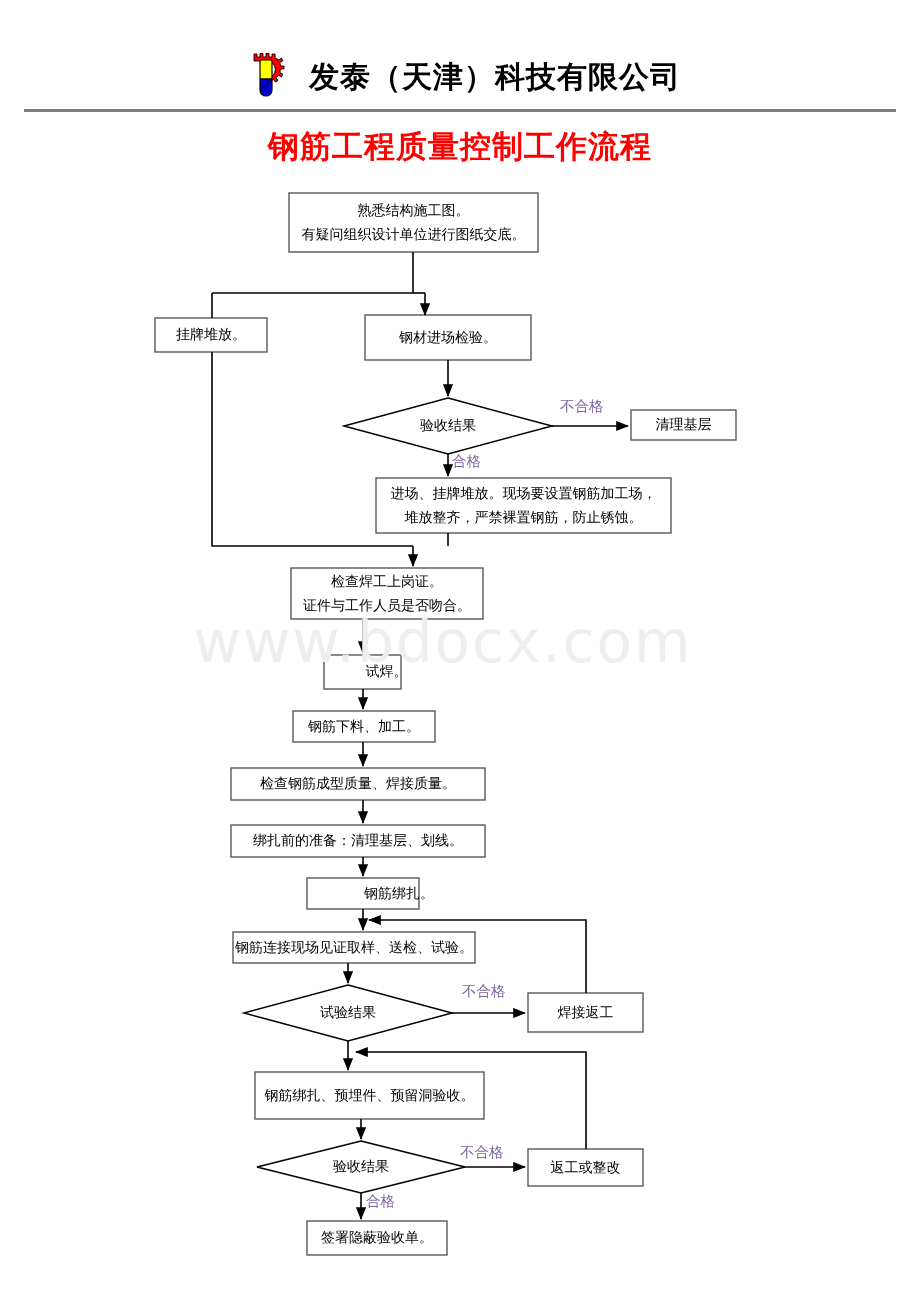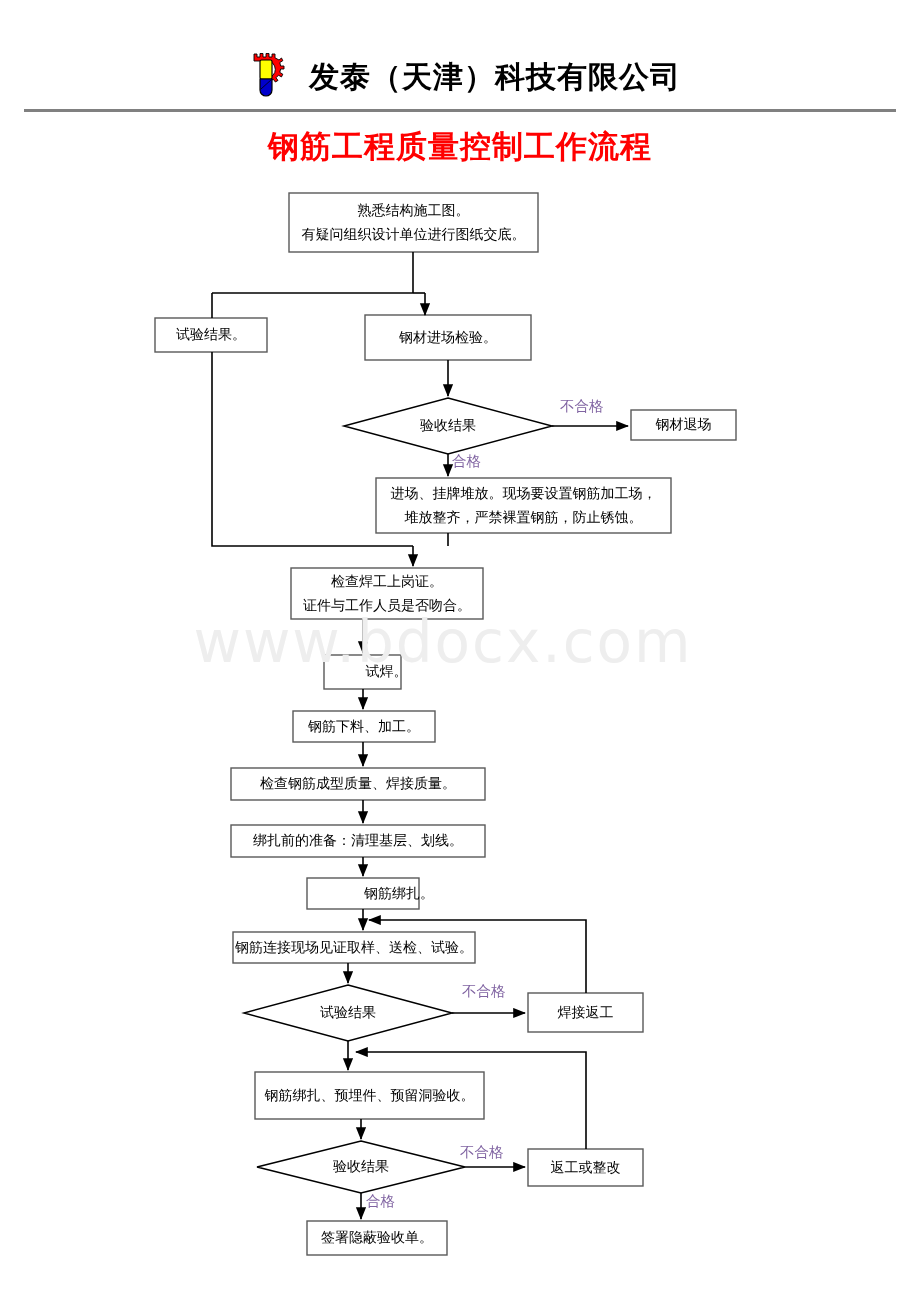--- a/index.html
+++ b/index.html
@@ -238,33 +238,33 @@
 
     <line x1="361" y1="1193" x2="361" y2="1219" marker-end="url(#arrow)"></line>
   </svg>
 
   <div class="node-label" style="left:289px; top:193px; width:249px; height:59px;">
     <span>熟悉结构施工图。</span>
     <span>有疑问组织设计单位进行图纸交底。</span>
   </div>
 
   <div class="node-label" style="left:155px; top:318px; width:112px; height:34px;">
-    <span>试验结果。</span>
+    <span>挂牌堆放。</span>
   </div>
 
   <div class="node-label" style="left:365px; top:315px; width:166px; height:45px;">
     <span>钢材进场检验。</span>
   </div>
 
   <div class="node-label" style="left:384px; top:412px; width:128px; height:28px;">
     <span>验收结果</span>
   </div>
 
   <div class="node-label" style="left:631px; top:410px; width:105px; height:30px;">
-    <span>钢材退场</span>
+    <span>清理基层</span>
   </div>
 
   <div class="node-label" style="left:376px; top:478px; width:295px; height:55px;">
     <span>进场、挂牌堆放。现场要设置钢筋加工场，</span>
     <span>堆放整齐，严禁裸置钢筋，防止锈蚀。</span>
   </div>
 
   <div class="node-label" style="left:291px; top:568px; width:192px; height:51px;">
     <span>检查焊工上岗证。</span>
     <span>证件与工作人员是否吻合。</span>

